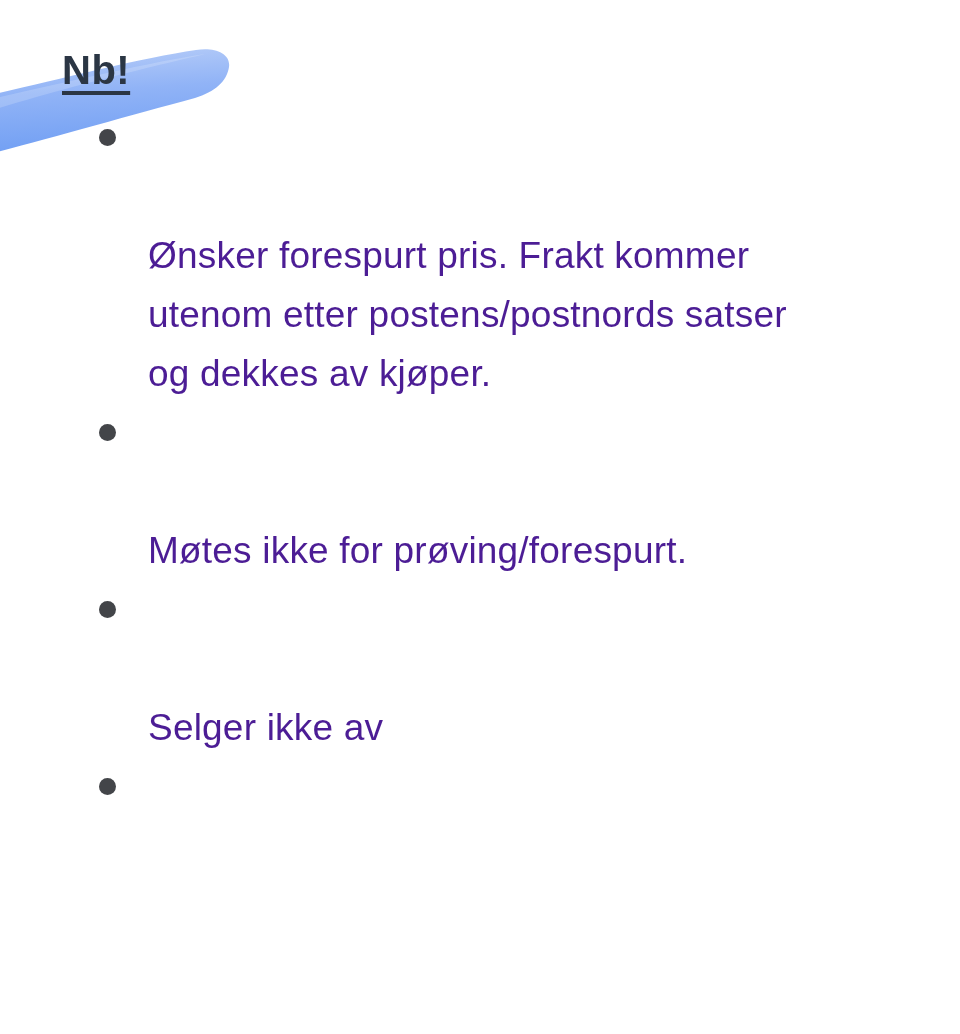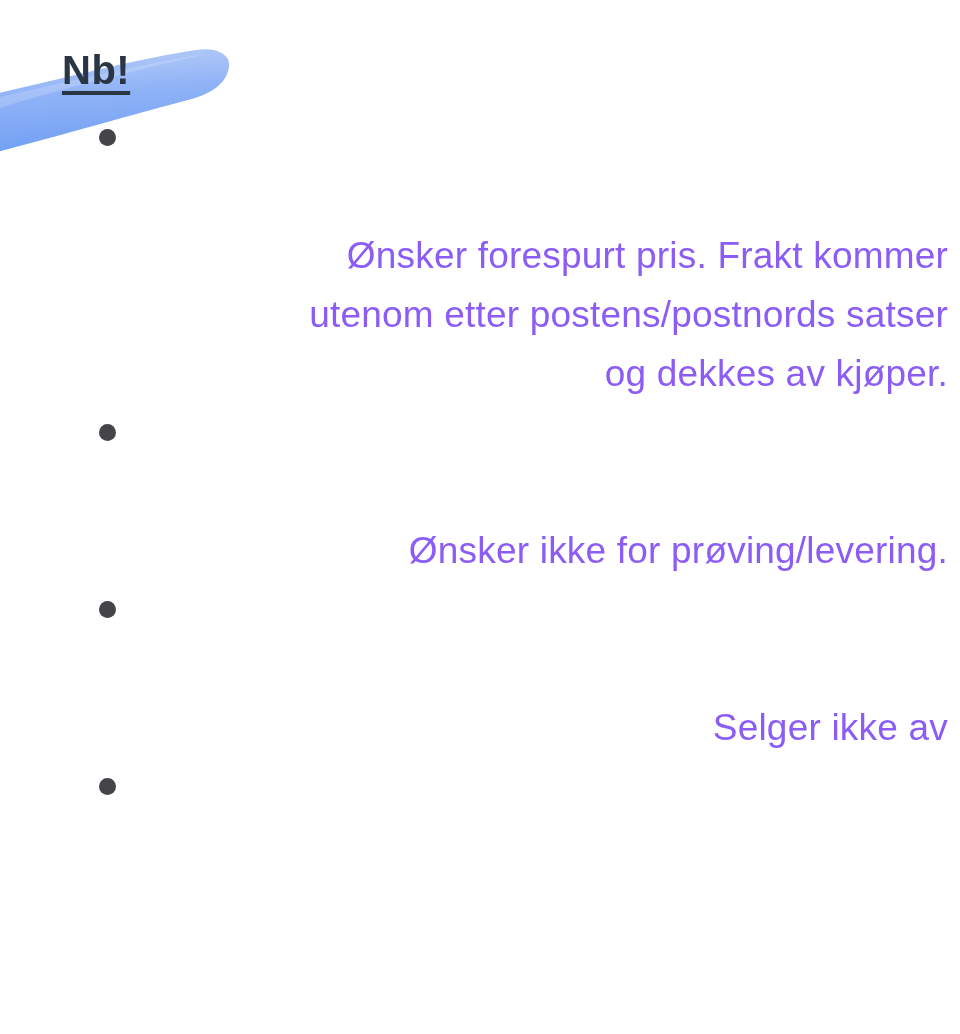--- a/index.html
+++ b/index.html
@@ -4,21 +4,21 @@
 <style>
   html, body { margin: 0; padding: 0; }
   body {
     width: 960px;
     height: 1034px;
     background: #ffffff;
     font-family: "Liberation Sans", sans-serif;
     overflow: hidden;
     position: relative;
   }
-  .canvas { position: absolute; inset: 0; text-align: right; }
+  .canvas { position: absolute; inset: 0; }
 
   
   .marker-svg {
     position: absolute;
     left: 0;
     top: 0;
     width: 260px;
     height: 180px;
   }
 
@@ -44,21 +44,21 @@
     top: 108px;
     width: 800px;
     margin: 0;
     padding: 0;
     list-style: none;
   }
   .terms-list li {
     position: relative;
     font-size: 37px;
     line-height: 59px;
-    color: #8b5cf6;
+    color: #4c1d95;
     white-space: pre-line;
     letter-spacing: 0.2px;
   }
   .dot {
     position: absolute;
     left: -49px;
     top: 21px;
     width: 17px;
     height: 17px;
     border-radius: 50%;
@@ -94,21 +94,21 @@
 
   <ul class="terms-list">
     <li>
       <span class="dot"></span>
       <span class="txt">Ønsker forespurt pris. Frakt kommer
 utenom etter postens/postnords satser
 og dekkes av kjøper.</span>
     </li>
     <li>
       <span class="dot"></span>
-      <span class="txt">Ønsker ikke for prøving/levering.</span>
+      <span class="txt">Møtes ikke for prøving/forespurt.</span>
     </li>
     <li>
       <span class="dot"></span>
       <span class="txt">Selger ikke av</span>
     </li>
     <li>
       <span class="dot"></span>
       
     </li>
 

